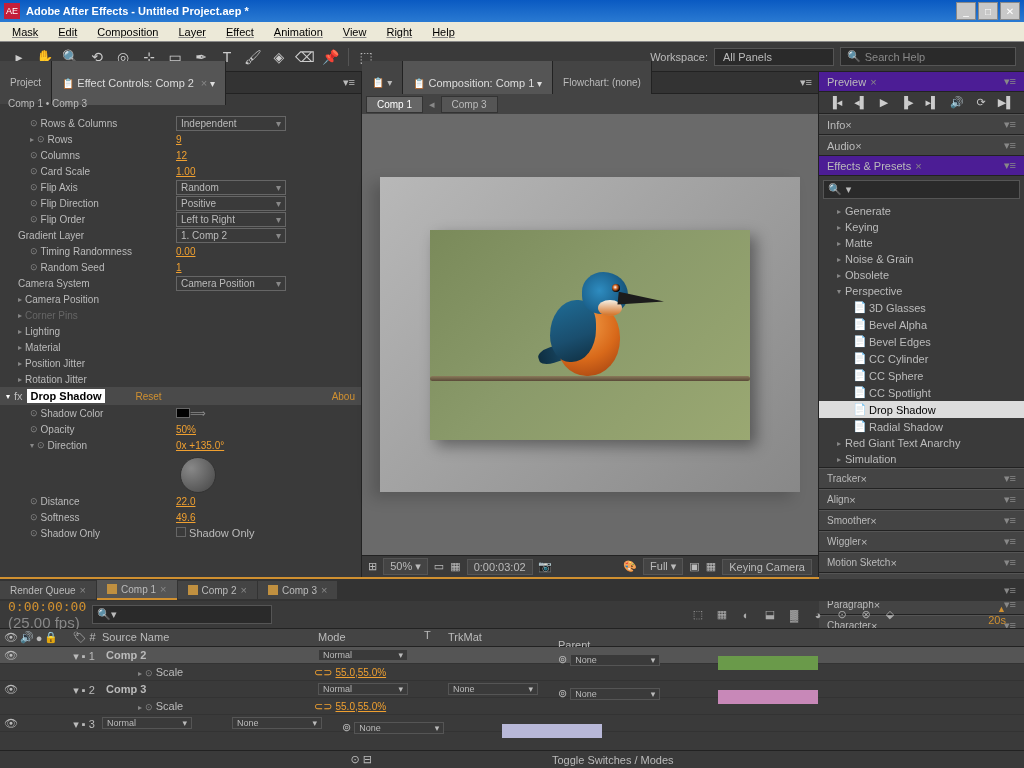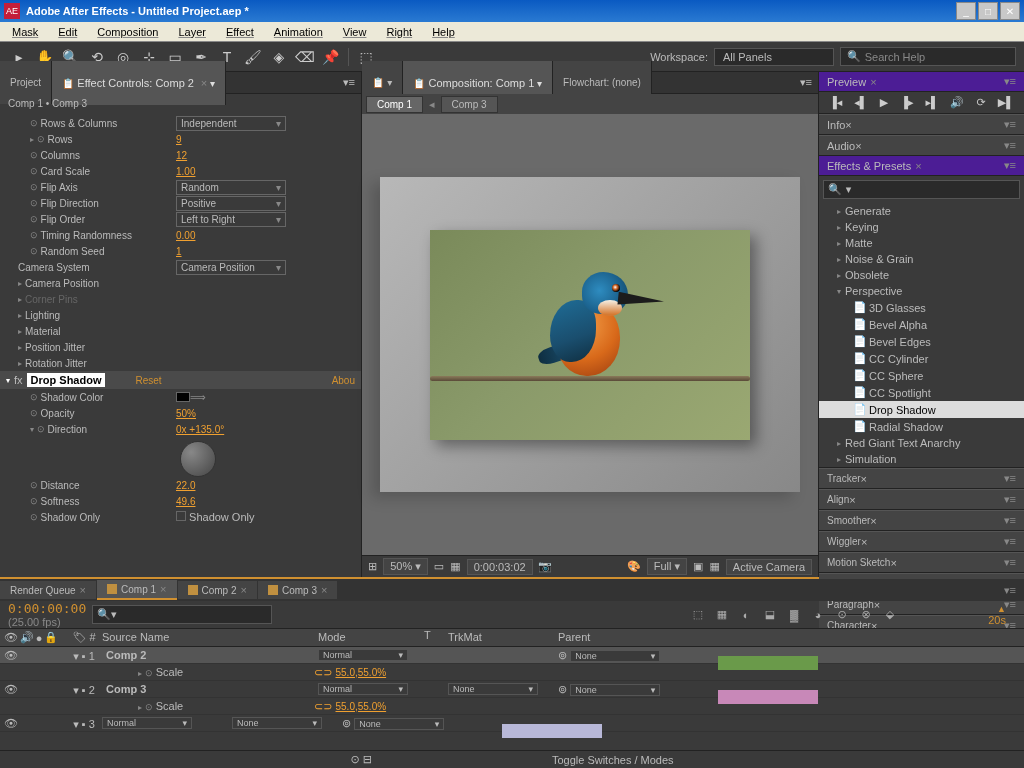--- a/index.html
+++ b/index.html
@@ -70,31 +70,31 @@
 .ep-icon { width: 12px; color: #d0a040; }
 .rp-collapsed { background: #444; padding: 3px 8px; font-size: 10px; border-top: 1px solid #555; border-bottom: 1px solid #222; display: flex; align-items: center; }
 .rp-collapsed .menu { margin-left: auto; color: #888; }
 .timeline { height: 191px; background: #3a3a3a; border-top: 2px solid #d09030; display: flex; flex-direction: column; }
 .tl-tabs { height: 22px; display: flex; align-items: center; background: #333; gap: 1px; }
 .tl-tab { padding: 3px 10px; background: #444; font-size: 10px; display: flex; align-items: center; gap: 4px; }
 .tl-tab.active { background: #555; border-bottom: 2px solid #d09030; }
 .tl-tab .sq { width: 10px; height: 10px; background: #c09040; }
 .tl-controls { height: 28px; display: flex; align-items: center; padding: 0 8px; gap: 6px; border-bottom: 1px solid #222; }
 .timecode { color: #d09030; font-size: 13px; font-family: monospace; }
-.fps { color: #888; font-size: 11px; }
+.fps { color: #888; font-size: 15px; }
 .tl-search { flex: 0 0 180px; background: #2a2a2a; border: 1px solid #555; padding: 2px 4px; display: flex; align-items: center; gap: 4px; }
 .tl-icons { display: flex; gap: 4px; margin-left: auto; }
 .tl-icon { width: 20px; height: 18px; color: #aaa; display: flex; align-items: center; justify-content: center; }
 .tl-header { height: 18px; display: flex; background: #444; font-size: 9px; border-bottom: 1px solid #222; }
 .tl-col-icons { width: 70px; display: flex; padding: 0 4px; gap: 2px; align-items: center; }
 .tl-col-num { width: 28px; text-align: center; padding-top: 2px; }
 .tl-col-name { width: 216px; padding: 2px 4px; }
 .tl-col-mode { width: 110px; padding: 2px 4px; }
 .tl-col-trk { width: 110px; padding: 2px 4px; }
-.tl-col-parent { width: 160px; padding: 2px 4px; }
+.tl-col-parent { width: 160px; padding: 2px 4px; margin-top: 8px; }
 .tl-col-bars { flex: 1; }
 .tl-row { height: 17px; display: flex; align-items: center; font-size: 10px; border-bottom: 1px solid #333; }
 .tl-row.sel { background: #555; }
 .tl-layer-icon { width: 12px; height: 10px; background: #c09040; margin-right: 4px; }
 .tl-dd { background: #3a3a3a; border: 1px solid #555; padding: 0 4px; width: 90px; font-size: 9px; display: flex; justify-content: space-between; }
 .tl-dd::after { content: "▾"; }
 .tl-footer { height: 18px; background: #3a3a3a; display: flex; align-items: center; justify-content: center; font-size: 10px; border-top: 1px solid #222; }
 .bar-track { position: relative; height: 100%; }
 .bar { position: absolute; height: 14px; top: 1px; }
 .bar.green { background: #6a9a4a; left: 4px; width: 100px; }
@@ -184,20 +184,24 @@
         </div>
         <div class="prop-row">
           <div class="prop-label" style="padding-left: 24px;"><span class="stopwatch">⊙</span> Flip Direction</div>
           <div class="prop-dd">Positive</div>
         </div>
         <div class="prop-row">
           <div class="prop-label" style="padding-left: 24px;"><span class="stopwatch">⊙</span> Flip Order</div>
           <div class="prop-dd">Left to Right</div>
         </div>
         <div class="prop-row">
+          <div class="prop-label" style="padding-left: 12px;">Gradient Layer</div>
+          <div class="prop-dd">1. Comp 2</div>
+        </div>
+        <div class="prop-row">
           <div class="prop-label" style="padding-left: 24px;"><span class="stopwatch">⊙</span> Timing Randomness</div>
           <span class="prop-value">0.00</span>
         </div>
         <div class="prop-row">
           <div class="prop-label" style="padding-left: 24px;"><span class="stopwatch">⊙</span> Random Seed</div>
           <span class="prop-value">1</span>
         </div>
         <div class="prop-row">
           <div class="prop-label" style="padding-left: 12px;">Camera System</div>
           <div class="prop-dd">Camera Position</div>
@@ -288,21 +292,21 @@
       <div class="vc-item"><span>50%</span> ▾</div>
       <span>▭</span>
       <span>▦</span>
       <div class="vc-item">0:00:03:02</div>
       <span>📷</span>
       <span style="flex:1"></span>
       <span>🎨</span>
       <div class="vc-item"><span>Full</span> ▾</div>
       <span>▣</span>
       <span>▦</span>
-      <div class="vc-item">Active Camera</div>
+      <div class="vc-item">Keying Camera</div>
     </div>
   </div>
 
   <div class="right-panel">
     <div class="rp-section">
       <div class="rp-header">
           <span>Preview</span>
           <span class="x">×</span>
           <span class="menu">▾≡</span>
         </div>

